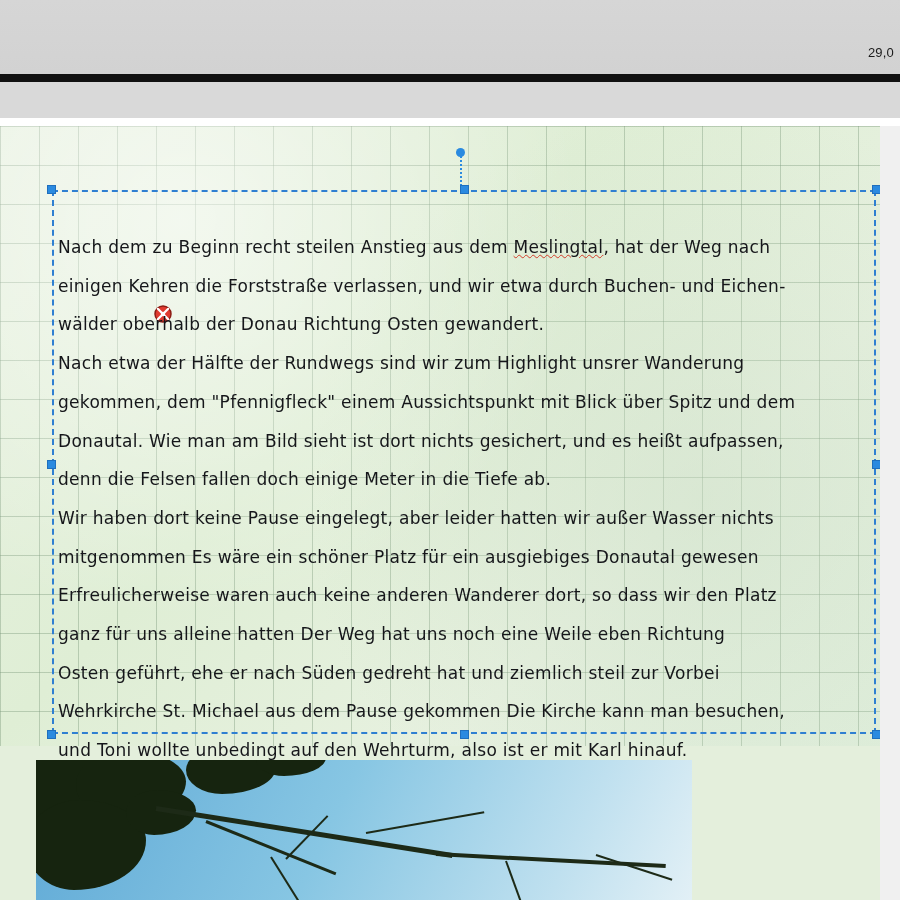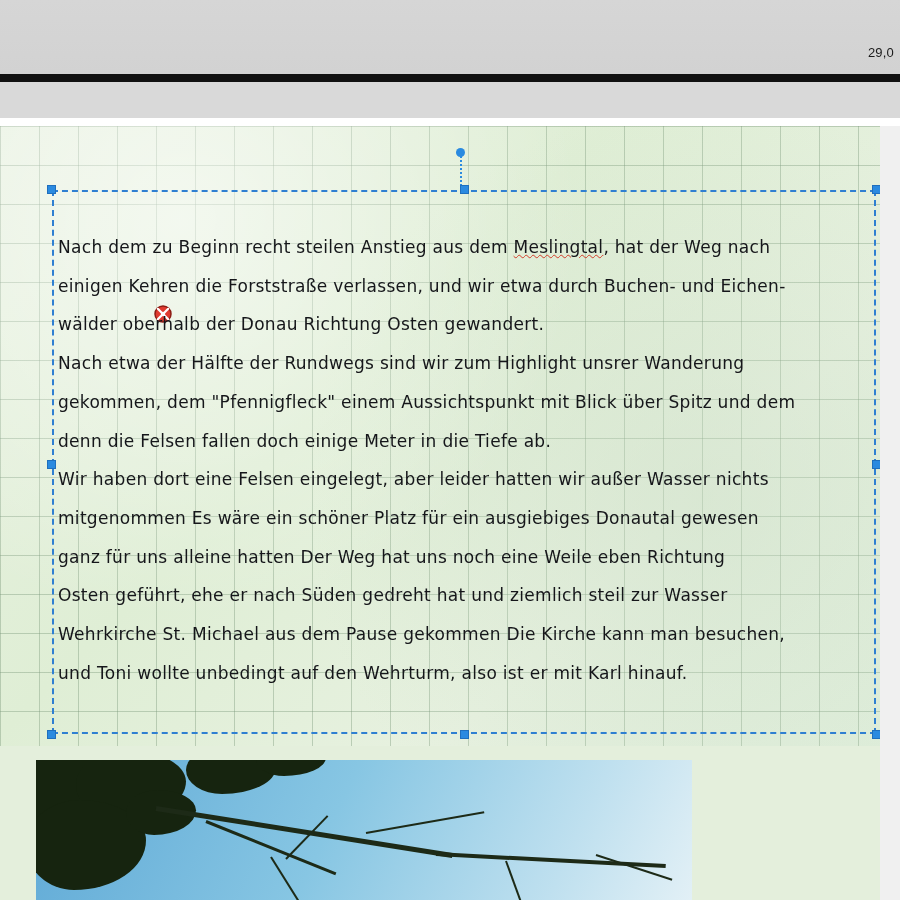--- a/index.html
+++ b/index.html
@@ -270,27 +270,29 @@
 
       <div class="text-body" id="text-body">
           <div class="para">
             <span class="line"><span>Nach dem zu Beginn recht steilen Anstieg aus dem </span><span class="spellerr">Meslingtal</span><span>, hat der Weg nach</span></span>
             <span class="line"><span>einigen Kehren die Forststraße verlassen, und wir etwa durch Buchen- und Eichen-</span></span>
             <span class="line"><span>wälder oberhalb der Donau Richtung Osten gewandert.</span></span>
           </div>
           <div class="para">
             <span class="line"><span>Nach etwa der Hälfte der Rundwegs sind wir zum Highlight unsrer Wanderung</span></span>
             <span class="line"><span>gekommen, dem "Pfennigfleck" einem Aussichtspunkt mit Blick über Spitz und dem</span></span>
+            <span class="line"><span>Donautal. Wie man am Bild sieht ist dort nichts gesichert, und es heißt aufpassen,</span></span>
             <span class="line"><span>denn die Felsen fallen doch einige Meter in die Tiefe ab.</span></span>
           </div>
           <div class="para">
-            <span class="line"><span>Wir haben dort eine Felsen eingelegt, aber leider hatten wir außer Wasser nichts</span></span>
+            <span class="line"><span>Wir haben dort keine Pause eingelegt, aber leider hatten wir außer Wasser nichts</span></span>
             <span class="line"><span>mitgenommen Es wäre ein schöner Platz für ein ausgiebiges Donautal gewesen</span></span>
+            <span class="line"><span>Erfreulicherweise waren auch keine anderen Wanderer dort, so dass wir den Platz</span></span>
             <span class="line"><span>ganz für uns alleine hatten Der Weg hat uns noch eine Weile eben Richtung</span></span>
-            <span class="line"><span>Osten geführt, ehe er nach Süden gedreht hat und ziemlich steil zur Wasser</span></span>
+            <span class="line"><span>Osten geführt, ehe er nach Süden gedreht hat und ziemlich steil zur Vorbei</span></span>
             <span class="line"><span>Wehrkirche St. Michael aus dem Pause gekommen Die Kirche kann man besuchen,</span></span>
             <span class="line"><span>und Toni wollte unbedingt auf den Wehrturm, also ist er mit Karl hinauf.</span></span>
           </div>
         </div>
     </div>
 
     <div class="photo">
       <div class="sky"></div>
 
       <div class="foliage" style="left:-30px; top:-20px; width:150px; height:110px;"></div>

